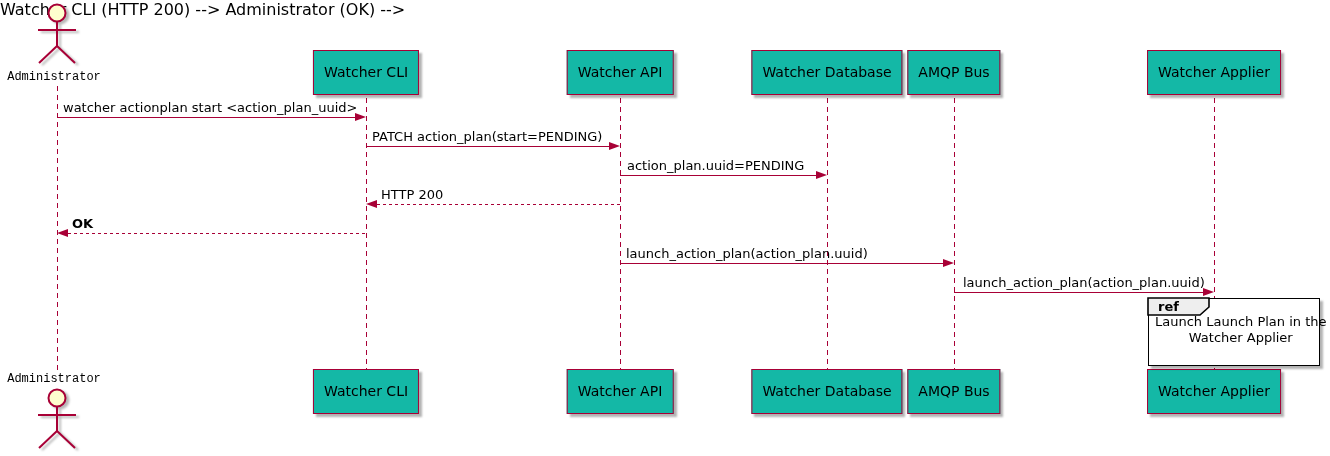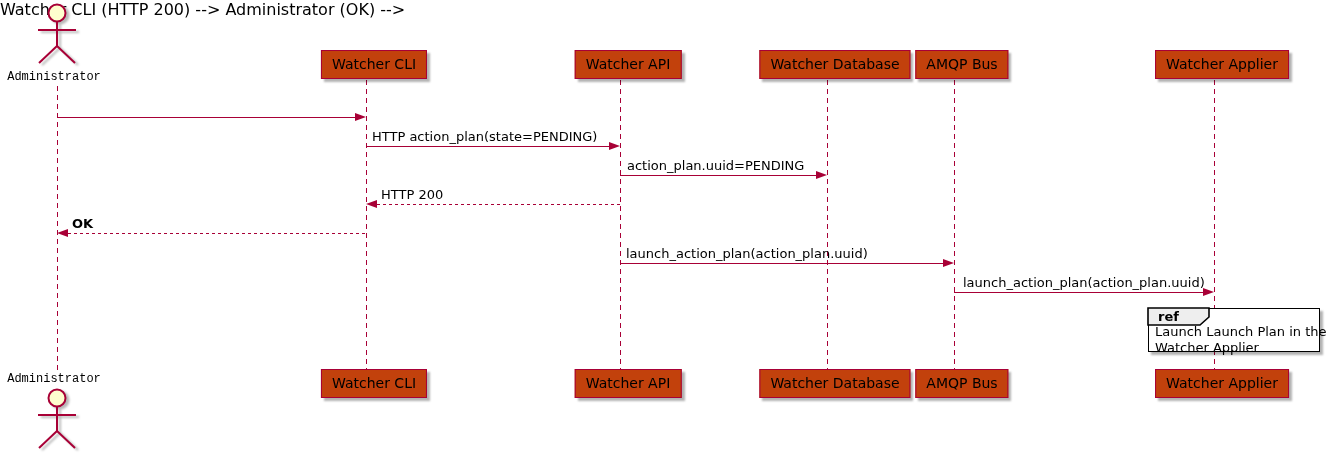--- a/index.html
+++ b/index.html
@@ -2,23 +2,23 @@
 <html><head>
 <meta charset="utf-8">
 <style>
   html, body { margin: 0; padding: 0; background: #ffffff; }
   .canvas {
     position: relative; width: 1330px; height: 456px; background: #ffffff;
     font-family: "DejaVu Sans", "Liberation Sans", sans-serif; overflow: hidden;
   }
   .participant {
     position: absolute; transform: translateX(-50%);
-    background: #c2410c; border: 1.5px solid #A80036;
-    padding: 5px 10px; font-size: 14px; color: #000; white-space: nowrap;
-    box-shadow: 3px 3px 2px rgba(0,0,0,0.30); z-index: 3; line-height: 17px; margin-left: 8px;
+    background: #14b8a6; border: 1.5px solid #A80036;
+    padding: 13px 10px; font-size: 14px; color: #000; white-space: nowrap;
+    box-shadow: 3px 3px 2px rgba(0,0,0,0.30); z-index: 3; line-height: 17px;
   }
   .lifeline {
     position: absolute; width: 1px; z-index: 1;
     background: repeating-linear-gradient(to bottom, #A80036 0 5px, transparent 5px 9px);
   }
   .msg-label {
     position: absolute; font-size: 13px; color: #000;
     white-space: nowrap; z-index: 2; line-height: 16px;
   }
   .msg-line { position: absolute; height: 1px; background: #A80036; z-index: 2; }
@@ -30,23 +30,23 @@
     border-top: 4px solid transparent; border-bottom: 4px solid transparent;
   }
   .arrowhead.right { border-left: 11px solid #A80036; }
   .arrowhead.left  { border-right: 11px solid #A80036; }
   .actor-figure { position: absolute; z-index: 3; filter: drop-shadow(3px 2px 1px rgba(0,0,0,0.28)); }
   .actor-label {
     position: absolute; font-size: 12px; color: #000; white-space: nowrap;
     transform: translateX(-50%); z-index: 3; line-height: 16px; font-family: Liberation Mono, monospace;
   }
   .ref-box {
-    position: absolute; left: 1148px; top: 308px; width: 172px; height: 44px;
+    position: absolute; left: 1148px; top: 298px; width: 172px; height: 68px;
     background: #ffffff; border: 1.6px solid #000; box-sizing: border-box;
-    box-shadow: 3px 3px 2px rgba(0,0,0,0.30); z-index: 4;
+    box-shadow: 3px 3px 2px rgba(0,0,0,0.30); z-index: 4; text-align: center;
   }
   .ref-header { position: absolute; left: -2px; top: -2px; }
   .ref-keyword { position: absolute; left: 9px; top: 0px; font-size: 13px; font-weight: bold; color: #000; z-index: 5; }
   .ref-text { position: absolute; left: 6px; top: 15px; font-size: 13px; line-height: 16px; color: #000; white-space: nowrap; }
 </style>
 </head>
 <body>
 
 <div class="canvas">
 
@@ -90,25 +90,26 @@
   <div class="participant" style="left:1214px; top:50px;">Watcher Applier</div>
 
   
   <div class="participant" style="left:366px;  top:369px;">Watcher CLI</div>
   <div class="participant" style="left:620px;  top:369px;">Watcher API</div>
   <div class="participant" style="left:827px;  top:369px;">Watcher Database</div>
   <div class="participant" style="left:954px;  top:369px;">AMQP Bus</div>
   <div class="participant" style="left:1214px; top:369px;">Watcher Applier</div>
 
   
+  <div class="msg-label" style="left:63px; top:100px;">watcher actionplan start &lt;action_plan_uuid&gt;</div>
   <div class="msg-line" style="left:57px; top:117px; width:298px;"></div>
   <div class="arrowhead right" style="left:355px; top:113px;"></div>
 
   
-  <div class="msg-label" style="left:372px; top:129px;">HTTP action_plan(state=PENDING)</div>
+  <div class="msg-label" style="left:372px; top:129px;">PATCH action_plan(start=PENDING)</div>
   <div class="msg-line" style="left:366px; top:146px; width:243px;"></div>
   <div class="arrowhead right" style="left:609px; top:142px;"></div>
 
   
   <div class="msg-label" style="left:627px; top:158px;">action_plan.uuid=PENDING</div>
   <div class="msg-line" style="left:620px; top:175px; width:196px;"></div>
   <div class="arrowhead right" style="left:816px; top:171px;"></div>
 
    Watcher CLI (HTTP 200) --&gt;
   <div class="msg-label" style="left:381px; top:187px;">HTTP 200</div>

